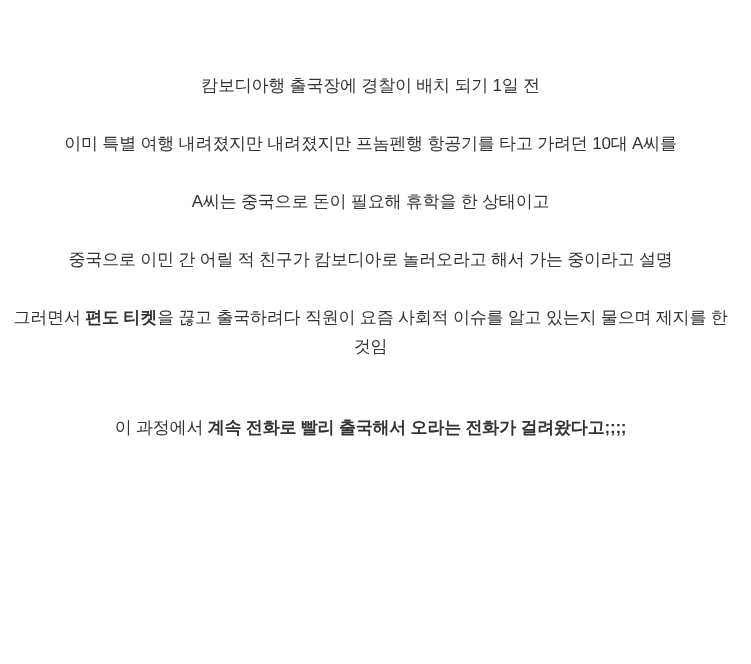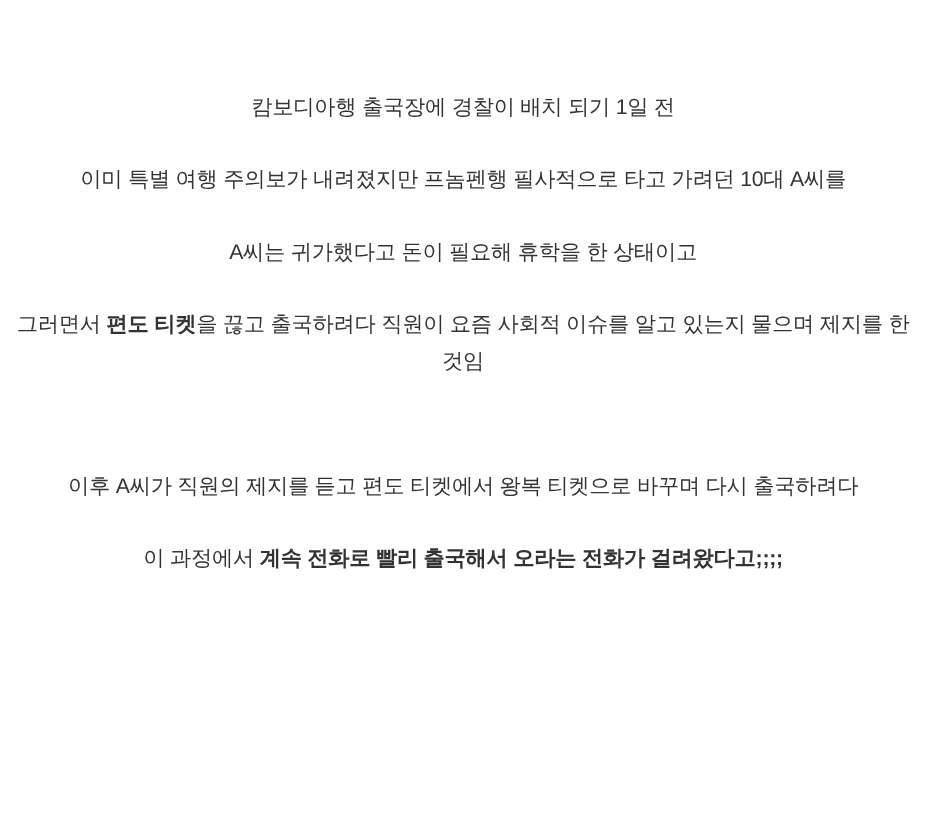--- a/index.html
+++ b/index.html
@@ -21,39 +21,39 @@
     text-align: center;
     font-size: 17px;
     line-height: 29px;
     letter-spacing: -0.2px;
     word-break: keep-all;
   }
   .para {
     margin: 0 0 29px 0;
   }
   .para.gap-xl {
-    margin-bottom: 71px;
+    margin-bottom: 52px;
   }
   .para strong {
     font-weight: 700;
   }
 </style>
 </head>
 <body>
 
 <main class="post">
 
   <p class="para">캄보디아행 출국장에 경찰이 배치 되기 1일 전</p>
 
-  <p class="para">이미 특별 여행 주의보가 내려졌지만 프놈펜행 필사적으로 타고 가려던 10대 A씨를</p>
+  <p class="para">이미 특별 여행 내려졌지만 내려졌지만 프놈펜행 항공기를 타고 가려던 10대 A씨를</p>
 
 
-  <p class="para">A씨는 귀가했다고 돈이 필요해 휴학을 한 상태이고</p>
+  <p class="para">A씨는 중국으로 돈이 필요해 휴학을 한 상태이고</p>
 
+  <p class="para">중국으로 이민 간 어릴 적 친구가 캄보디아로 놀러오라고 해서 가는 중이라고 설명</p>
 
   <p class="para gap-xl"><span>그러면서 </span><strong>편도 티켓</strong><span>을 끊고 출국하려다 직원이 요즘 사회적 이슈를 알고 있는지 물으며 제지를 한 것임</span></p>
 
-  <p class="para">이후 A씨가 직원의 제지를 듣고 편도 티켓에서 왕복 티켓으로 바꾸며 다시 출국하려다</p>
 
 
   <p class="para"><span>이 과정에서 </span><strong>계속 전화로 빨리 출국해서 오라는 전화가 걸려왔다고;;;;</strong></p>
 
 </main>
 
 </body></html>

